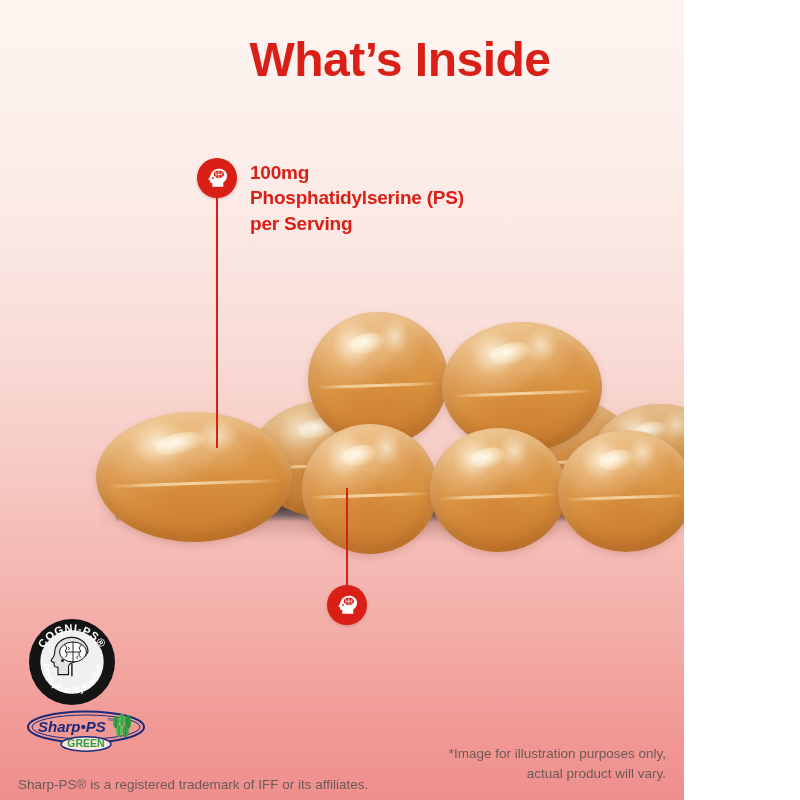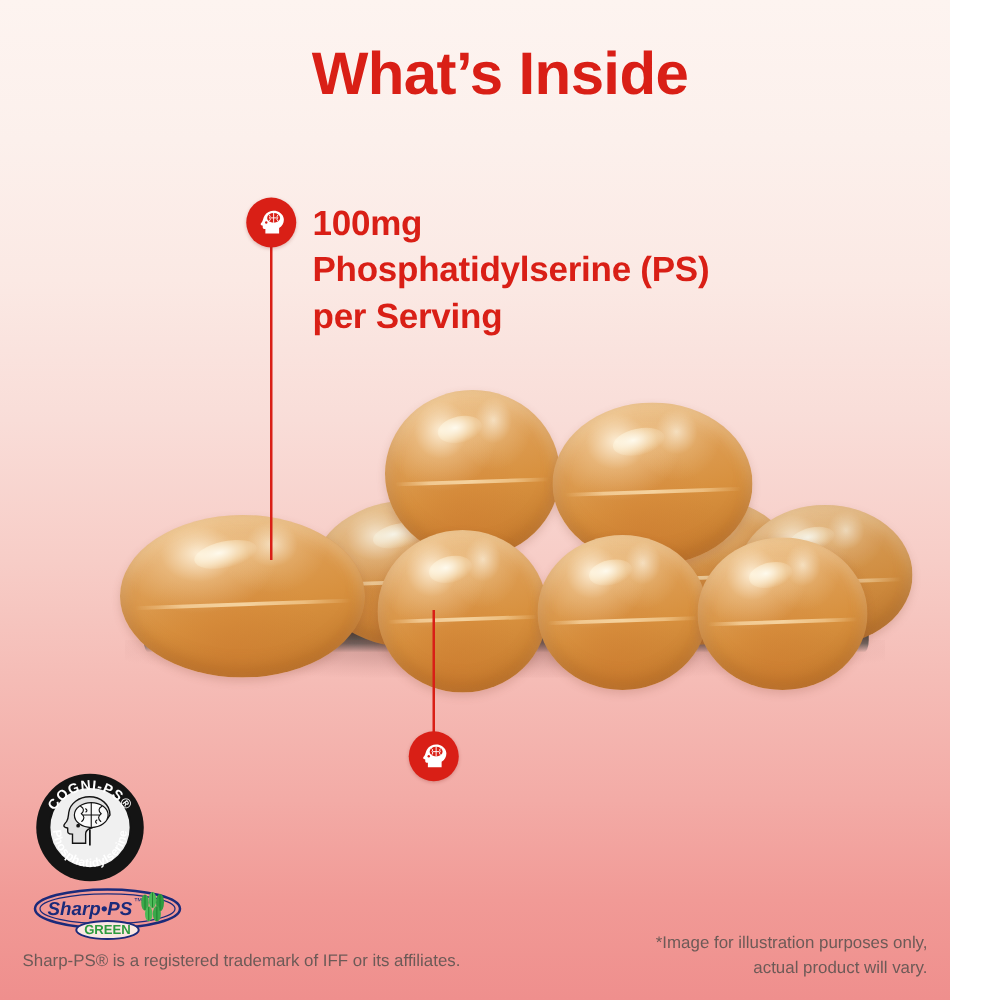--- a/index.html
+++ b/index.html
@@ -5,21 +5,21 @@
 <style>
   * { margin:0; padding:0; box-sizing:border-box; }
 
   html, body {
     width:800px; height:800px;
     font-family:"Liberation Sans", sans-serif;
   }
 
   #stage {
     position:relative;
-    width:760px; height:800px;
+    width:684px; height:800px;
     overflow:hidden;
     background:linear-gradient(180deg,
         #fdf4f0   0%,
         #fcf0ec  14%,
         #fbe9e4  28%,
         #f9ddd8  42%,
         #f7cdc7  56%,
         #f5bcb6  68%,
         #f3aba6  80%,
         #f19a96  90%,
@@ -113,42 +113,42 @@
   .leader {
     position:absolute;
     width:2.4px;
     background:#d91f16;
   }
 
   .callout-text {
     position:absolute;
     color:#d91f16;
     font-weight:bold;
-    font-size:28px;
+    font-size:19px;
     line-height:1.33;
     letter-spacing:-0.2px;
     white-space:pre-line;
   }
 
   
   .cogni {
     position:absolute;
     left:28px; top:618px;
     width:88px; height:88px;
   }
   .sharp {
     position:absolute;
     left:26px; top:708px;
     width:120px; height:44px;text-decoration:underline;
   }
 
   
   .footnote-left {
     position:absolute;
-    left:18px; top:761px;
+    left:18px; top:777px;
     font-size:13.5px;
     color:#6d5a57;
   }
   .footnote-right {
     position:absolute;
     right:18px; top:744px;
     font-size:13.5px;
     line-height:1.45;
     text-align:right;
     color:#6d5a57;

